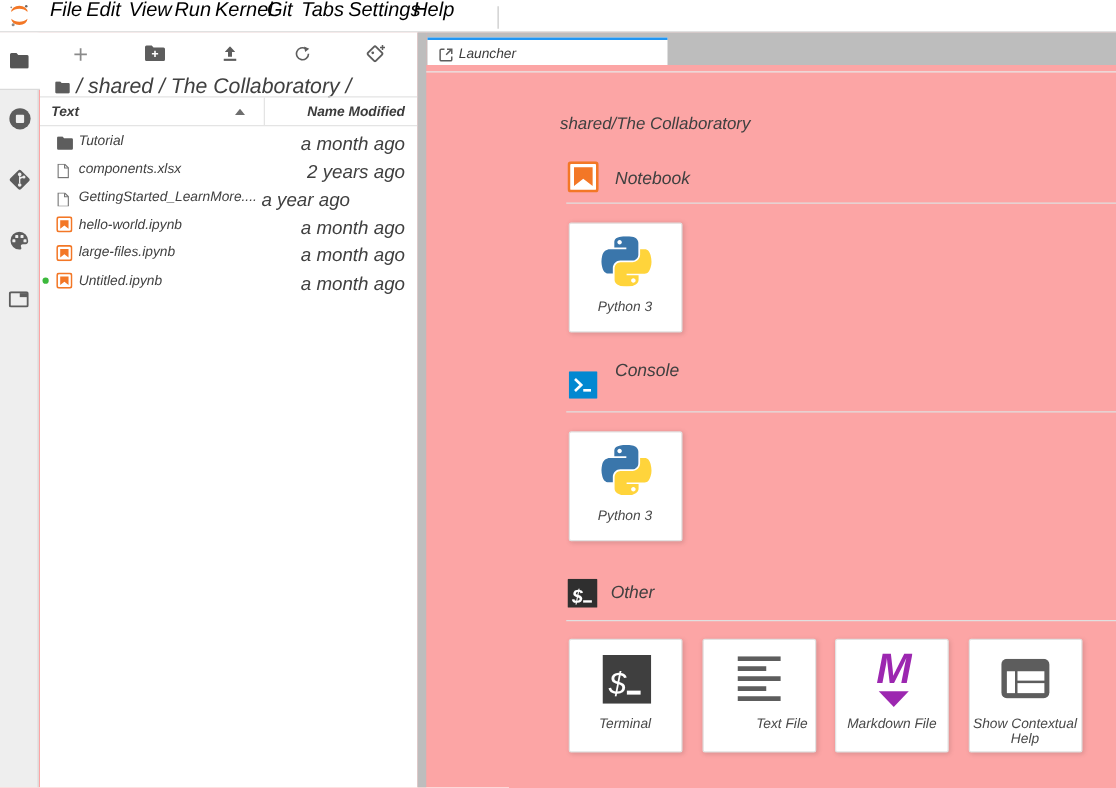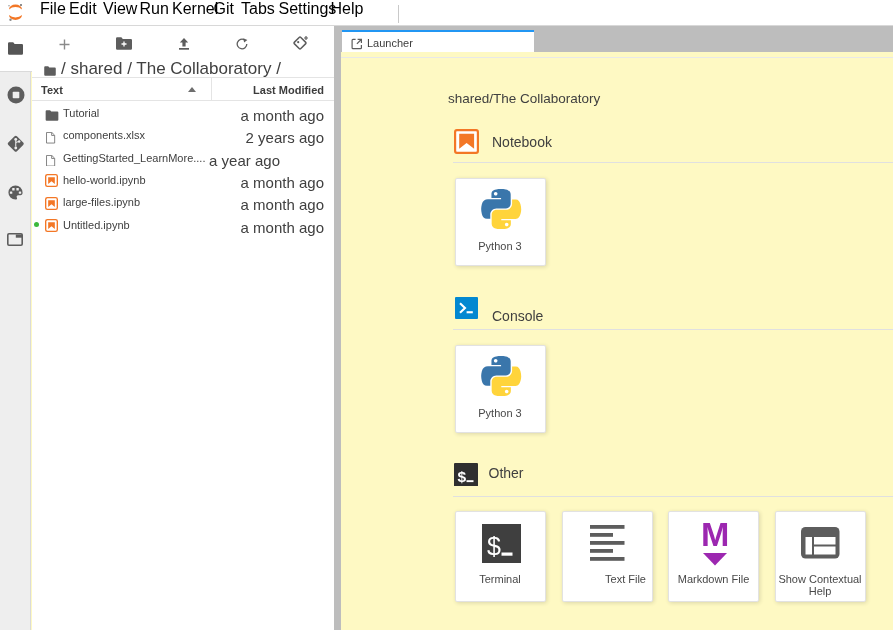--- a/index.html
+++ b/index.html
@@ -1,16 +1,16 @@
 <!DOCTYPE html>
 <html><head><meta charset="utf-8"><style>
 *{margin:0;padding:0;box-sizing:border-box;}
 html,body{width:893px;height:630px;overflow:hidden;background:#fff;
  font-family:"Liberation Sans",sans-serif;}
-#app{position:relative;width:893px;height:630px;background:#fef9c3;}
+#app{position:relative;width:893px;height:630px;background:#fca5a5;font-style:italic;}
 .abs{position:absolute;}
 
 #menubar{left:0;top:0;width:893px;height:26px;background:#fff;border-bottom:1px solid #d8d8d8;}
 #mb-sep{left:398px;top:5px;width:1px;height:18px;background:#c9c9c9;}
 
 #sidebar{left:0;top:26px;width:31px;height:604px;background:#eeeeee;border-right:1px solid #dadada;}
 #sidebar-active{left:0;top:26px;width:32px;height:46px;background:#fff;border-bottom:1px solid #dadada;}
 
 #fbrowser{left:32px;top:26px;width:302px;height:604px;background:#fff;}
 .fb-border{left:32px;width:302px;height:1px;background:#e4e4e4;}
@@ -109,21 +109,21 @@
       <div class="abs" style="left:44px;top:61.5px"><svg width="12" height="10" viewBox="0 0 15 13">
           <path d="M0 1.5 Q0 .3 1.2 .3 H5.2 L6.6 1.9 H13.8 Q15 1.9 15 3.1 V11.5 Q15 12.7 13.8 12.7 H1.2 Q0 12.7 0 11.5 Z" fill="#5d5d5d"></path>
         </svg></div>
       <div class="abs" style="left:61px;top:59px;font-size:17px;color:#404040;">/ shared / The Collaboratory /</div>
     </div>
   <div class="abs fb-border" style="top:77px"></div>
   <div class="abs" style="left:41px;top:83.5px;font-size:11px;font-weight:bold;color:#3c3c3c;">Text</div>
   <svg class="abs" style="left:188px;top:86.5px" width="8" height="5" viewBox="0 0 8 5">
       <path d="M4 0 L8 5 H0 Z" fill="#6e6e6e"></path>
     </svg>
-  <div class="abs" style="left:211px;top:83.5px;width:113px;font-size:11px;font-weight:bold;color:#3c3c3c;text-align:right;">Last Modified</div>
+  <div class="abs" style="left:211px;top:83.5px;width:113px;font-size:11px;font-weight:bold;color:#3c3c3c;text-align:right;">Name Modified</div>
   <div class="abs" id="fb-colsep"></div>
   <div class="abs fb-border" style="top:100px"></div>
   <div id="fb-rows">
       <div class="abs" style="left: 32px; top: 101.9px; width: 302px; height: 22.33px;">
         <div style="position:absolute;left:12.5px;top:5.5px"><svg width="14" height="11" viewBox="0 0 15 13">
             <path d="M0 1.5 Q0 .3 1.2 .3 H5.2 L6.6 1.9 H13.8 Q15 1.9 15 3.1 V11.5 Q15 12.7 13.8 12.7 H1.2 Q0 12.7 0 11.5 Z" fill="#5d5d5d"></path>
           </svg></div>
         <div class="fname" style="position:absolute;left:31px;top:5px">Tutorial</div>
         <div class="ftime" style="position:absolute;right:10px;top:5px">a month ago</div>
       </div>
@@ -195,21 +195,21 @@
       <path d="M89.1 29.4v12.3c0 9.5-8 17.4-17.2 17.4H44.6c-7.5 0-13.7 6.4-13.7 14v26.3c0 7.5 6.5 11.8 13.7 14 8.7 2.5 17.1 3 27.3 0 6.9-2 13.7-6 13.7-14V88.9H58.3v-3.5h41c8 0 10.9-5.6 13.7-13.9 2.9-8.6 2.7-16.9 0-27.9-2-7.9-5.7-13.9-13.7-13.9h-10.2zM73.7 95.9c2.9 0 5.2 2.3 5.2 5.1 0 2.9-2.3 5.2-5.2 5.2-2.8 0-5.1-2.3-5.1-5.2 0-2.8 2.3-5.1 5.1-5.1z" fill="#ffd43b"></path>
     </svg>
     <div class="clabel" style="top:61px;">Python 3</div>
   </div>
 
   <svg class="abs" style="left:455px;top:297px" width="23" height="22" viewBox="0 0 23 22">
     <rect x="0" y="0" width="23" height="22" rx="1" fill="#0288d1"></rect>
     <path d="M5 6.2 L10 11 L5 15.8" fill="none" stroke="#fff" stroke-width="2.1"></path>
     <rect x="11.6" y="14.2" width="6.2" height="2.1" fill="#fff"></rect>
   </svg>
-  <div class="abs seclabel" style="left:492px;top:308px;">Console</div>
+  <div class="abs seclabel" style="left:492px;top:288px;">Console</div>
   <div class="abs secline" style="top:329px"></div>
   <div class="card" style="left:454.5px;top:344.5px;height:88.5px;">
     <svg style="position:absolute;left:24.5px;top:10.5px" width="42" height="40" viewBox="0 0 115 114">
       <path d="M57.2 0c-4.7 0-9.2.4-13.2 1.1-11.6 2.1-13.7 6.4-13.7 14.3v10.5h27.4v3.5H20.1c-8 0-15 4.8-17.2 13.9-2.5 10.5-2.6 17 0 27.9 2 8.1 6.6 13.9 14.6 13.9h9.4V72.5c0-9.1 7.9-17.1 17.2-17.1h27.3c7.7 0 13.7-6.3 13.7-14V15.4c0-7.5-6.3-13.1-13.7-14.3C66.8.3 61.9 0 57.2 0zM42.4 8.4c2.8 0 5.1 2.3 5.1 5.2 0 2.8-2.3 5.1-5.1 5.1-2.9 0-5.2-2.3-5.2-5.1 0-2.9 2.3-5.2 5.2-5.2z" fill="#3a76ab"></path>
       <path d="M89.1 29.4v12.3c0 9.5-8 17.4-17.2 17.4H44.6c-7.5 0-13.7 6.4-13.7 14v26.3c0 7.5 6.5 11.8 13.7 14 8.7 2.5 17.1 3 27.3 0 6.9-2 13.7-6 13.7-14V88.9H58.3v-3.5h41c8 0 10.9-5.6 13.7-13.9 2.9-8.6 2.7-16.9 0-27.9-2-7.9-5.7-13.9-13.7-13.9h-10.2zM73.7 95.9c2.9 0 5.2 2.3 5.2 5.1 0 2.9-2.3 5.2-5.2 5.2-2.8 0-5.1-2.3-5.1-5.2 0-2.8 2.3-5.1 5.1-5.1z" fill="#ffd43b"></path>
     </svg>
     <div class="clabel" style="top:61px;">Python 3</div>
   </div>
 
   <svg class="abs" style="left:454px;top:462.5px" width="24" height="23.5" viewBox="0 0 24 23.5">

